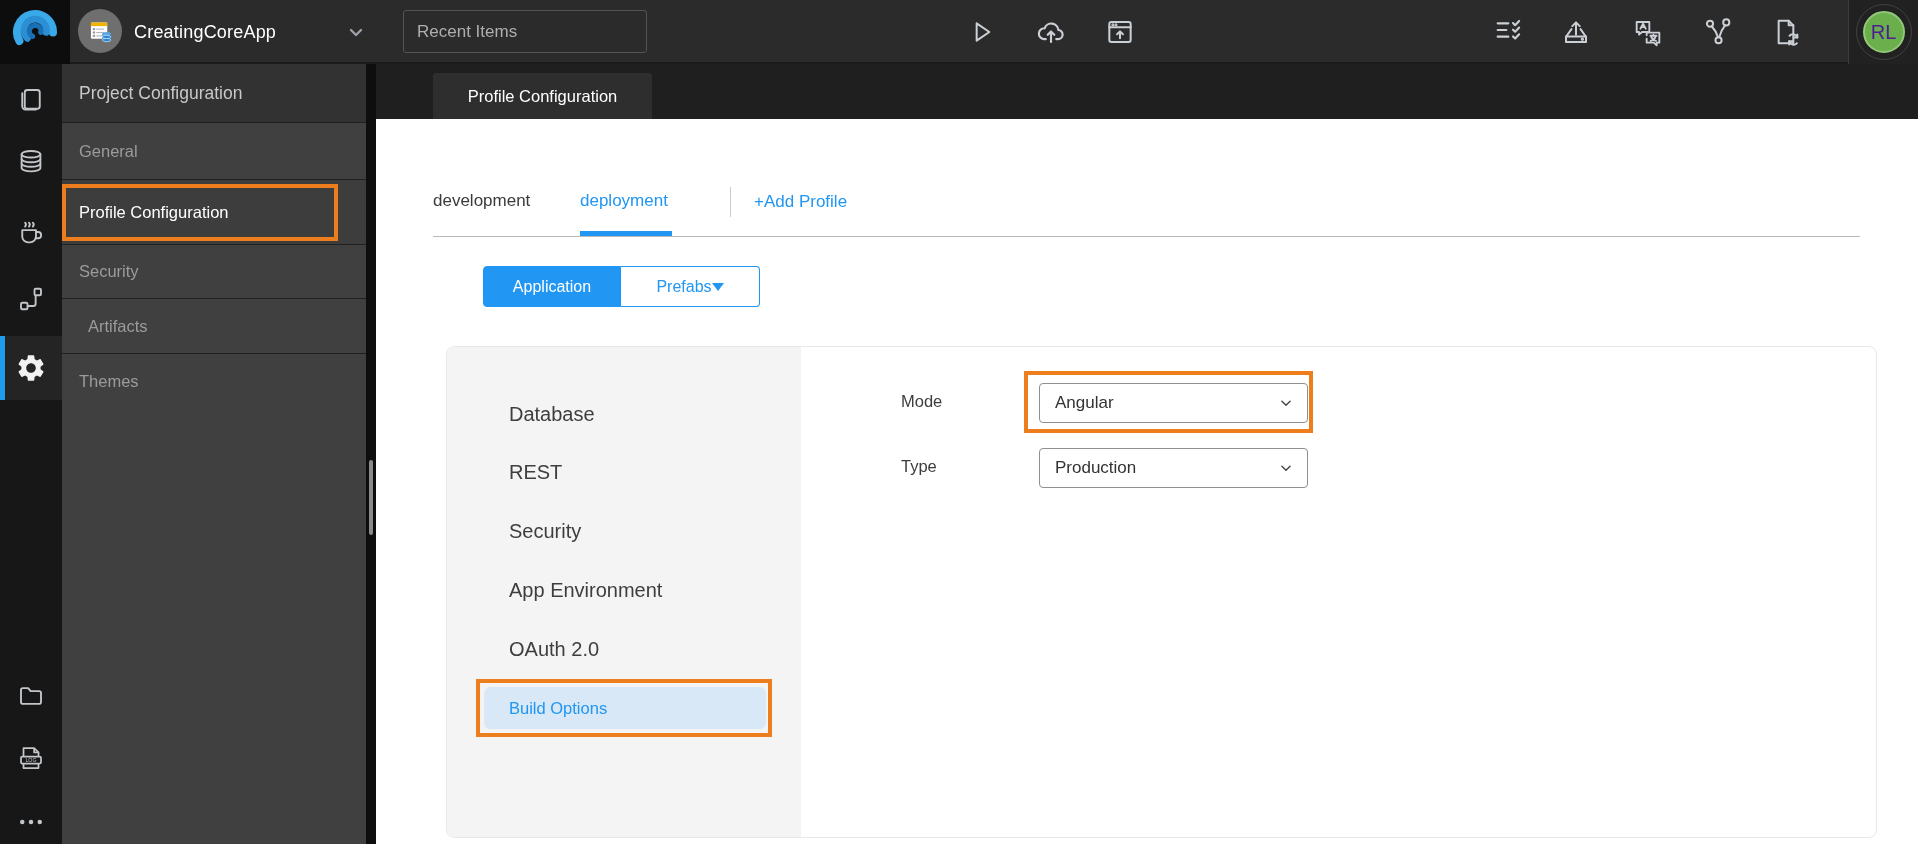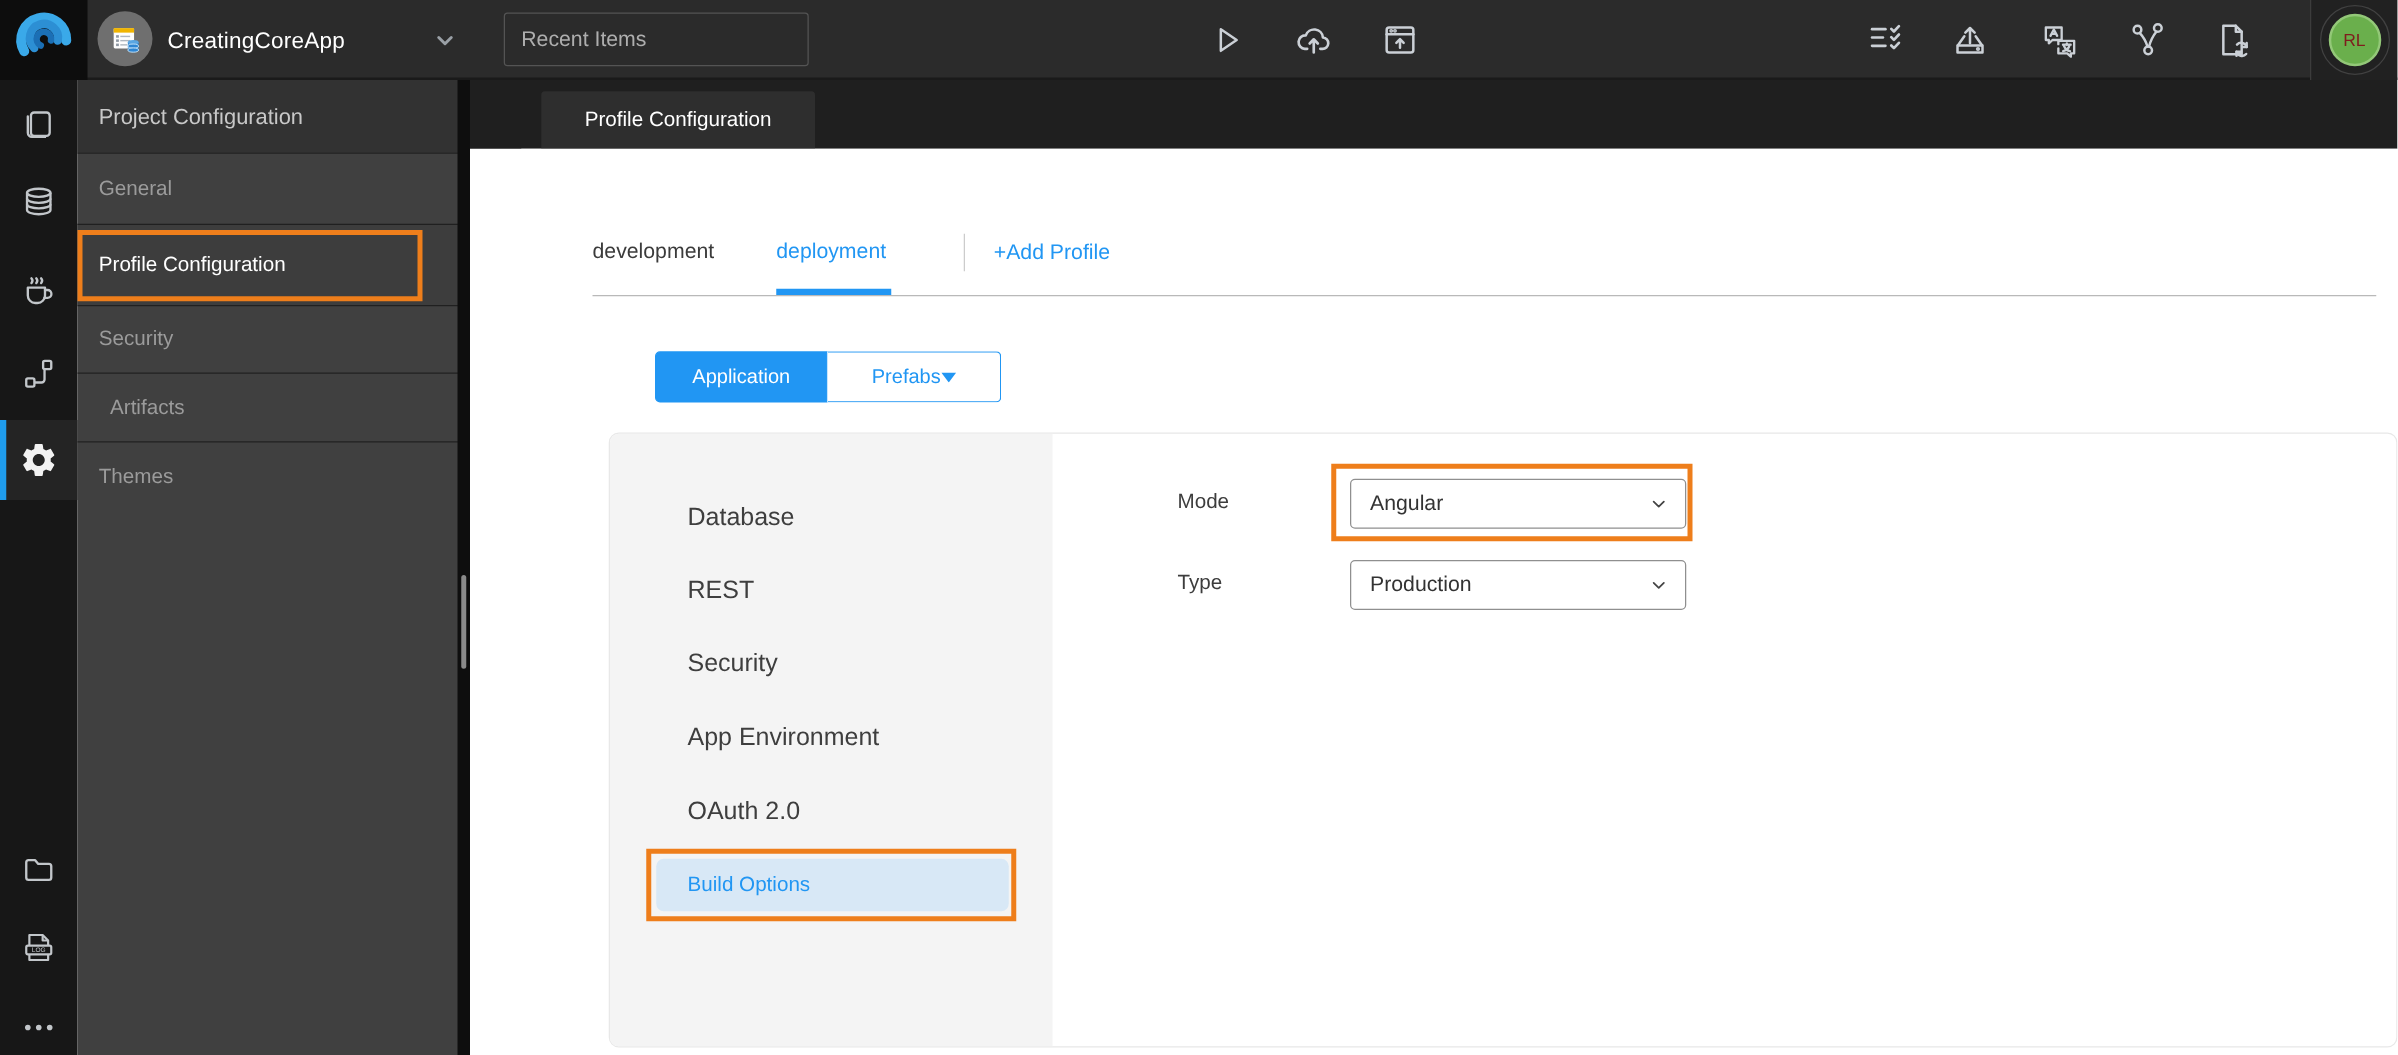--- a/index.html
+++ b/index.html
@@ -10,21 +10,21 @@
   
   .topbar { position:relative; height:64px; background:#2b2b2b; box-shadow: inset 0 -2px 0 #1a1a1a; z-index:5; }
   .logo-box { position:absolute; left:0; top:0; width:70px; height:64px; background:#0d0d0d; display:flex; align-items:center; justify-content:center; }
   .app-avatar { position:absolute; left:78px; top:9px; width:44px; height:44px; border-radius:50%; background:#6f6f6f; display:flex; align-items:center; justify-content:center; }
   .app-title { position:absolute; left:134px; top:0; height:64px; display:flex; align-items:center; color:#fff; font-size:18px; font-weight:normal; letter-spacing:.2px; }
   .title-caret { position:absolute; left:344px; top:0; height:64px; display:flex; align-items:center; color:#9aa0a6; }
   .recent-box { position:absolute; left:403px; top:10px; width:244px; height:43px; border:1px solid #545454; border-radius:3px; display:flex; align-items:center; padding-left:13px; color:#aeaeae; font-size:17px; background:#2b2b2b; }
   .tb-ic { position:absolute; top:0; height:64px; width:40px; display:flex; align-items:center; justify-content:center; color:#cbd0d6; cursor:pointer; }
   .avatar-block { position:absolute; left:1848px; top:0; right:0; height:64px; background:#212121; border-left:1px solid #3c3c3c; display:flex; align-items:center; justify-content:center; }
   .avatar-ring { width:56px; height:56px; border:1px solid #414141; border-radius:50%; display:flex; align-items:center; justify-content:center; }
-  .avatar-green { width:42px; height:42px; border-radius:50%; background:#6aaf4c; border:2px solid #93c878; color:#7f1d1d; font-size:14px; display:flex; align-items:center; justify-content:center; }
+  .avatar-green { width:42px; height:42px; border-radius:50%; background:#6aaf4c; border:2px solid #93c878; color:#4c1d95; font-size:20px; display:flex; align-items:center; justify-content:center; }
 
   
   .body { display:flex; height:780px; }
 
   
   .rail { position:relative; width:62px; background:#171717; flex:none; }
   .rail-ic { position:absolute; left:50%; transform:translate(-50%,-50%); color:#c2c6ca; cursor:pointer; }
   .rail-sel-row { position:absolute; left:0; top:272px; width:62px; height:64px; background:#242424; }
   .rail-sel-row::before { content:""; position:absolute; left:0; top:0; bottom:0; width:5px; background:#1f9ced; }
 
@@ -38,30 +38,30 @@
   .sb-item.artifacts { height:55px;padding-left:26px; }
   .sb-item.themes { height:55px; }
   .sb-annot { position:absolute; left:0; top:4px; width:276px; height:57px; border:4px solid #ee7e1b; pointer-events:none; }
   .sb-scrollstrip { position:absolute; right:0; top:0; bottom:0; width:10px; background:#0e0e0e; }
   .sb-thumb { position:absolute; left:3px; top:396px; width:4px; height:75px; background:#8a8a8a; border-radius:2px; }
 
   
   .main { position:relative; flex:1; background:#fff; }
   .mainbar { position:relative; height:55px; background:#1f1f1f; }
   .mainbar-tab { position:absolute; left:57px; top:9px; width:219px; height:46px; background:#2e2e2e; border-radius:3px 3px 0 0; color:#fff; font-size:16.5px; display:flex; align-items:center; justify-content:center; cursor:pointer; }
-  .content { position:relative; height:623px; background:#fff;margin-left:41px; }
+  .content { position:relative; height:623px; background:#fff; }
 
   .tab-dev { position:absolute; left:57px; top:72px; font-size:17px; color:#3b3b3b; cursor:pointer; }
   .tab-dep { position:absolute; left:204px; top:72px; font-size:17px; color:#2196f3; cursor:pointer; }
   .tab-underline { position:absolute; left:204px; top:112px; width:92px; height:5px; background:#2196f3; }
   .tab-vdiv { position:absolute; left:354px; top:68px; width:1px; height:30px; background:#cccccc; }
   .tab-add { position:absolute; left:378px; top:73px; font-size:17px; color:#2196f3; cursor:pointer; }
   .tab-hline { position:absolute; left:57px; top:117px; width:1427px; height:1px; background:#b9b9b9; }
 
-  .toggle { position:absolute; left:59px; top:162px; display:flex;padding-left:48px; }
+  .toggle { position:absolute; left:59px; top:147px; display:flex;padding-left:48px; }
   .btn-application { width:138px; height:41px; background:#2196f3; color:#fff; font-size:16px; border:1px solid #2196f3; border-radius:4px 0 0 4px; display:flex; align-items:center; justify-content:center; cursor:pointer; }
   .btn-prefabs { width:139px; height:41px; background:#fff; color:#2196f3; font-size:16px; border:1px solid #2196f3; border-left:none; border-radius:0 4px 4px 0; display:flex; align-items:center; justify-content:center; cursor:pointer; }
 
   .card { position:absolute; left:70px; top:227px; width:1431px; height:492px; border:1px solid #e8e8e8; border-radius:8px; background:#fff; }
   .card-menu { position:absolute; left:0; top:0; bottom:0; width:354px; background:#f4f4f4; border-radius:7px 0 0 7px; }
   .menu-item { position:absolute; left:62px; font-size:20px; color:#3e3e3e; line-height:24px; cursor:pointer; }
   .menu-pill { position:absolute; left:37px; top:340px; width:282px; height:42px; background:#d8e8f6; border-radius:6px; display:flex; align-items:center; padding-left:25px; color:#2196f3; font-size:16.5px; cursor:pointer; }
   .menu-annot { position:absolute; left:29px; top:332px; width:296px; height:58px; border:4px solid #ee7e1b; pointer-events:none; }
 
   .form-label { position:absolute; left:454px; font-size:16.5px; font-weight:500; color:#3d3d3d; }

